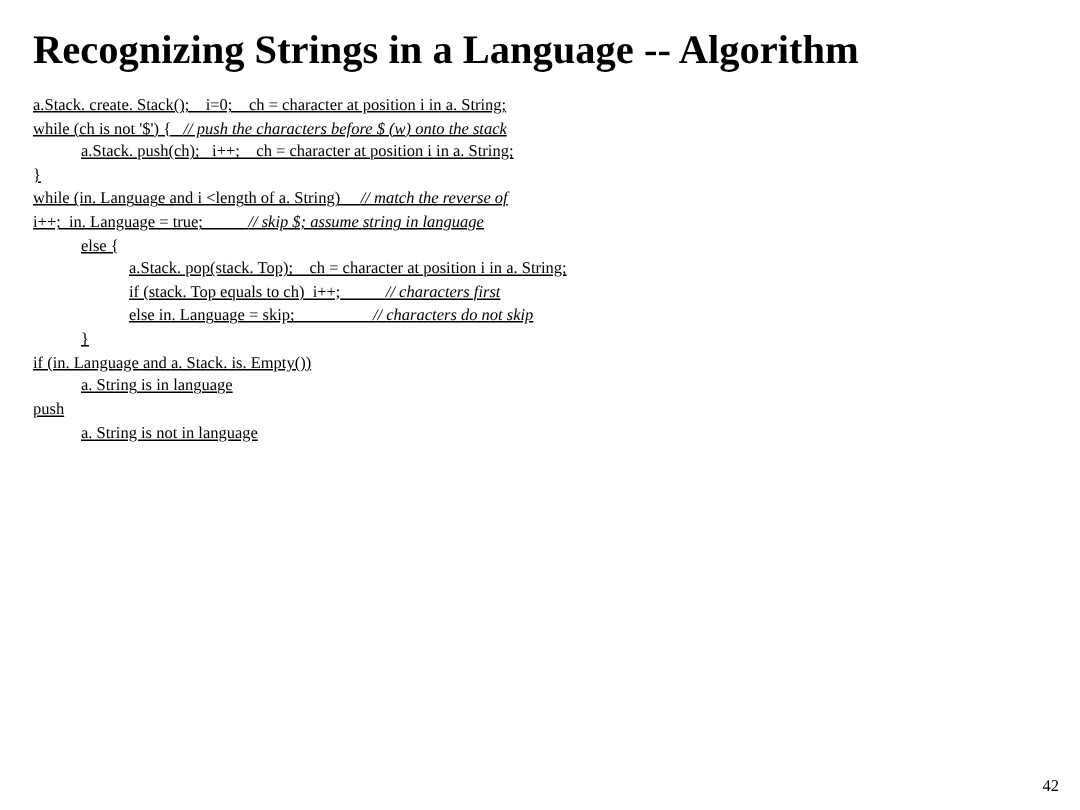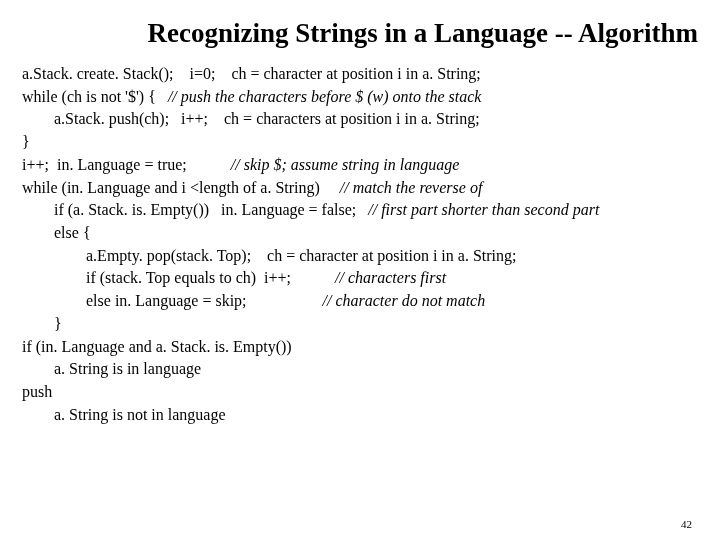--- a/index.html
+++ b/index.html
@@ -12,57 +12,57 @@
     color: #000;
     position: relative;
   }
   .slide {
     padding: 18px 22px 8px 22px;
     box-sizing: border-box;
   }
   .title {
     font-size: 27px;
     font-weight: bold;
-    text-align: right;
+    text-align: left;
     margin: 0 0 14px 0;
   }
   .body {
-    font-size: 16px;
+    font-size: 11px;
     line-height: 1.42;
+    text-decoration: underline;
   }
   .body div {
     white-space: pre;
   }
   .i1 { padding-left: 32px; }
   .i2 { padding-left: 64px; }
   em { font-style: italic; margin-top: 12px; }
   .pagenum {
     position: absolute;
-    right: 28px;
+    right: 14px;
     bottom: 10px;
     font-size: 11px;
   }
 </style>
 </head>
 <body>
 
 <div class="slide">
   <h1 class="title">Recognizing Strings in a Language -- Algorithm</h1>
   <div class="body" id="body">
       <div class=""><span>a.Stack. create. Stack();    i=0;    ch = character at position i in a. String;</span></div>
       <div class=""><span>while (ch is not '$') {   </span><em>// push the characters before $ (w) onto the stack</em></div>
-      <div class="i1"><span>a.Stack. push(ch);   i++;    ch = characters at position i in a. String;</span></div>
+      <div class="i1"><span>a.Stack. push(ch);   i++;    ch = character at position i in a. String;</span></div>
       <div class=""><span>}</span></div>
+      <div class=""><span>while (in. Language and i &lt;length of a. String)     </span><em>// match the reverse of</em></div>
       <div class=""><span>i++;  in. Language = true;           </span><em>// skip $; assume string in language</em></div>
-      <div class=""><span>while (in. Language and i &lt;length of a. String)     </span><em>// match the reverse of</em></div>
-      <div class="i1"><span>if (a. Stack. is. Empty())   in. Language = false;   </span><em>// first part shorter than second part</em></div>
       <div class="i1"><span>else {</span></div>
-      <div class="i2"><span>a.Empty. pop(stack. Top);    ch = character at position i in a. String;</span></div>
+      <div class="i2"><span>a.Stack. pop(stack. Top);    ch = character at position i in a. String;</span></div>
       <div class="i2"><span>if (stack. Top equals to ch)  i++;           </span><em>// characters first</em></div>
-      <div class="i2"><span>else in. Language = skip;                   </span><em>// character do not match</em></div>
+      <div class="i2"><span>else in. Language = skip;                   </span><em>// characters do not skip</em></div>
       <div class="i1"><span>}</span></div>
       <div class=""><span>if (in. Language and a. Stack. is. Empty())</span></div>
       <div class="i1"><span>a. String is in language</span></div>
       <div class=""><span>push</span></div>
       <div class="i1"><span>a. String is not in language</span></div>
     </div>
 </div>
 <div class="pagenum">42</div>
 
 </body></html>

